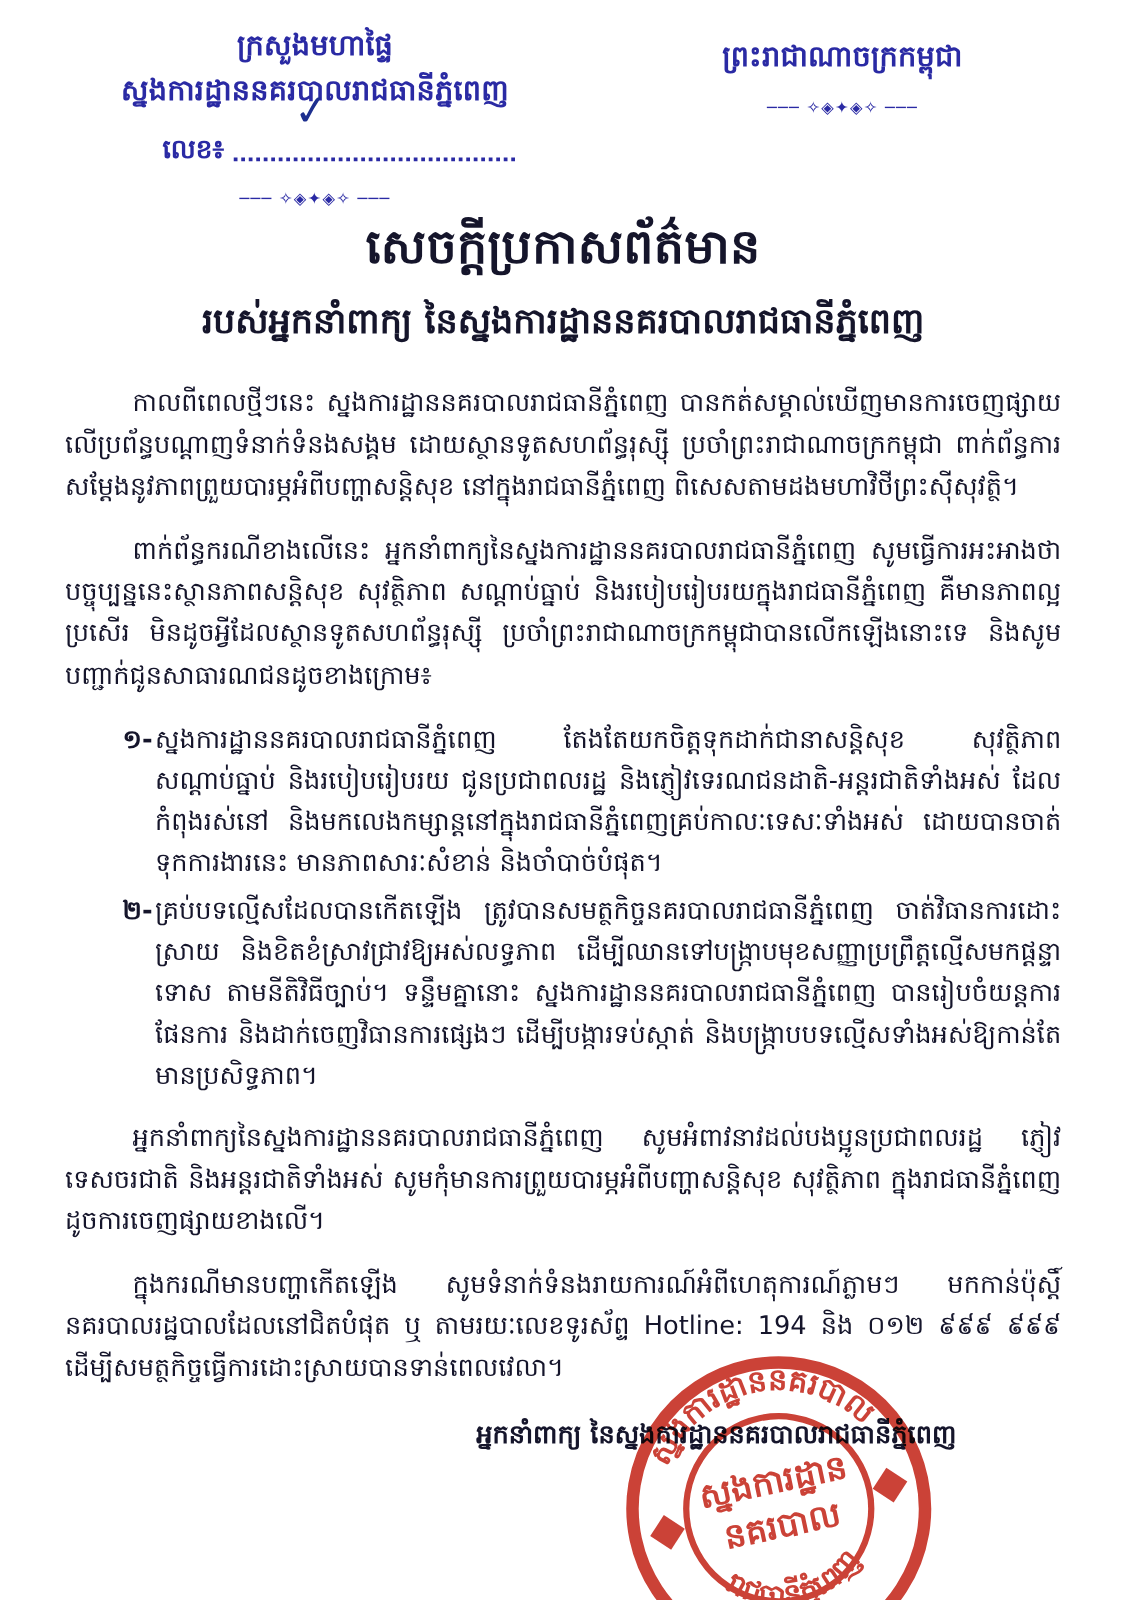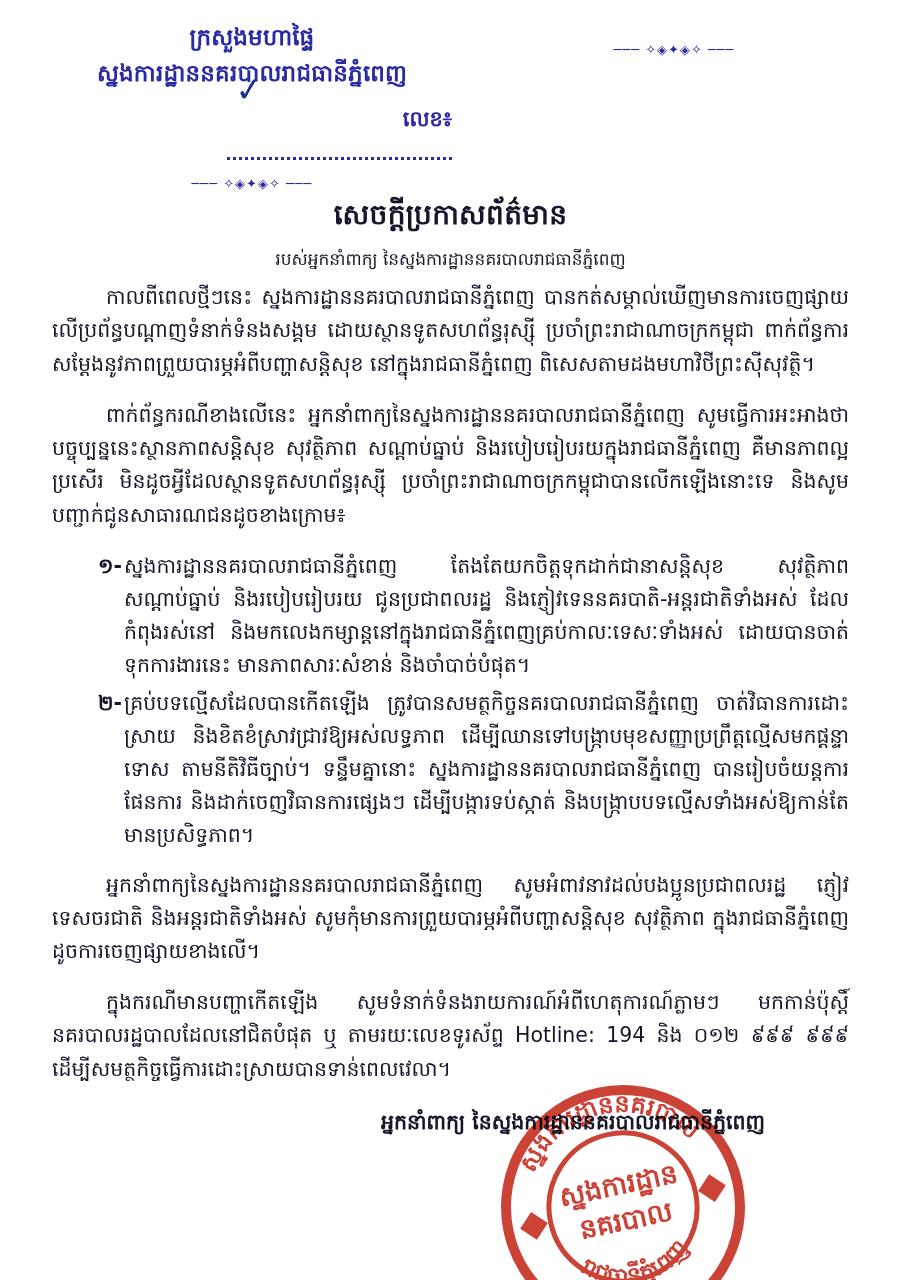--- a/index.html
+++ b/index.html
@@ -19,42 +19,41 @@
   
   .letterhead { display: flex; justify-content: space-between; align-items: flex-start; }
   .lh-left  { width: 400px; text-align: center; color: #2a2aa4; }
   .lh-right { width: 350px; text-align: center; color: #2a2aa4; margin-top: 8px; }
   .lh-line  { font-weight: 700; font-size: 23px; line-height: 1.55; letter-spacing: .2px; }
   .lh-right .lh-line { font-size: 23px; line-height: 1.6; }
   .ornament { color: #2a2aa4; font-size: 13px; letter-spacing: 1px; margin-top: 14px; }
   .lh-left .ornament { margin-top: 16px; }
   
   .number-row {
-    display: flex; align-items: flex-end;
+    display: flex; align-items: flex-start;
     margin: 14px 0 12px 78px;
     color: #2a2aa4; font-size: 21px; font-weight: 700;
     position: relative;
-    flex-direction: column;
   }
   .dotted-leader {
     width: 225px; margin-left: 8px;
     border-bottom: 3px dotted #2a2aa4;
     height: 24px;
   }
   .checkmark {
     position: absolute; left: 105px; top: -36px;
     color: #1d2f8f; font-size: 34px; font-weight: 700;
     transform: rotate(-6deg);
   }
   
   .title-block { text-align: center; margin-top: 6px; color: #15152b; }
-  .doc-title   { font-size: 28px; font-weight: 800; letter-spacing: .3px; font-family: Liberation Serif, serif; }
-  .doc-subtitle{ font-size: 17px; font-weight: 400; margin-top: 10px; }
+  .doc-title   { font-size: 38px; font-weight: 800; letter-spacing: .3px; font-family: Liberation Serif, serif; }
+  .doc-subtitle{ font-size: 28px; font-weight: 700; margin-top: 10px; }
   
-  .body-text { margin-top: 8px; font-size: 20.5px; line-height: 1.62; text-align: justify; color: #15152b; }
+  .body-text { margin-top: 26px; font-size: 20.5px; line-height: 1.62; text-align: justify; color: #15152b; }
   .para { text-indent: 54px; margin-bottom: 18px; }
   .para.bold { font-weight: 400; }
   ol.points { list-style: none; margin: 2px 0 16px 46px; }
   ol.points li { display: flex; margin-bottom: 4px; }
   .pt-marker { font-weight: 700; white-space: nowrap; padding-right: 2px; }
   .pt-text { text-align: justify; }
   
   .signature {
     width: 540px; margin: 6px 6px 0 auto;
     text-align: center; font-size: 20.5px; line-height: 1.8; color: #15152b;
@@ -79,36 +78,37 @@
       <div class="lh-line">ក្រសួងមហាផ្ទៃ</div>
       <div class="lh-line">ស្នងការដ្ឋាននគរបាលរាជធានីភ្នំពេញ</div>
       <div class="number-row">
         <span>លេខ៖</span>
         <span class="dotted-leader"></span>
         <span class="checkmark">✓</span>
       </div>
       <div class="ornament">─── ✧◈✦◈✧ ───</div>
     </div>
     <div class="lh-right">
+      <div class="lh-line">ព្រះរាជាណាចក្រកម្ពុជា</div>
       <div class="ornament">─── ✧◈✦◈✧ ───</div>
     </div>
   </div>
 
   <div class="title-block">
     <div class="doc-title">សេចក្តីប្រកាសព័ត៌មាន</div>
     <div class="doc-subtitle">របស់អ្នកនាំពាក្យ នៃស្នងការដ្ឋាននគរបាលរាជធានីភ្នំពេញ</div>
   </div>
 
   <div class="body-text">
     <p class="para">កាលពីពេលថ្មីៗនេះ ស្នងការដ្ឋាននគរបាលរាជធានីភ្នំពេញ បានកត់សម្គាល់ឃើញមានការចេញផ្សាយ លើប្រព័ន្ធបណ្តាញទំនាក់ទំនងសង្គម ដោយស្ថានទូតសហព័ន្ធរុស្ស៊ី ប្រចាំព្រះរាជាណាចក្រកម្ពុជា ពាក់ព័ន្ធការសម្តែងនូវភាពព្រួយបារម្ភអំពីបញ្ហាសន្តិសុខ នៅក្នុងរាជធានីភ្នំពេញ ពិសេសតាមដងមហាវិថីព្រះស៊ីសុវត្ថិ។</p>
     <p class="para">ពាក់ព័ន្ធករណីខាងលើនេះ អ្នកនាំពាក្យនៃស្នងការដ្ឋាននគរបាលរាជធានីភ្នំពេញ សូមធ្វើការអះអាងថា បច្ចុប្បន្ននេះស្ថានភាពសន្តិសុខ សុវត្ថិភាព សណ្តាប់ធ្នាប់ និងរបៀបរៀបរយក្នុងរាជធានីភ្នំពេញ គឺមានភាពល្អប្រសើរ មិនដូចអ្វីដែលស្ថានទូតសហព័ន្ធរុស្ស៊ី ប្រចាំព្រះរាជាណាចក្រកម្ពុជាបានលើកឡើងនោះទេ និងសូមបញ្ជាក់ជូនសាធារណជនដូចខាងក្រោម៖</p>
     <ol class="points">
       <li>
         <span class="pt-marker">១-</span>
-        <div class="pt-text">ស្នងការដ្ឋាននគរបាលរាជធានីភ្នំពេញ តែងតែយកចិត្តទុកដាក់ជានាសន្តិសុខ សុវត្ថិភាព សណ្តាប់ធ្នាប់ និងរបៀបរៀបរយ ជូនប្រជាពលរដ្ឋ និងភ្ញៀវទេននគរបាតិ-អន្តរជាតិទាំងអស់ ដែលកំពុងរស់នៅ និងមកលេងកម្សាន្តនៅក្នុងរាជធានីភ្នំពេញគ្រប់កាលៈទេសៈទាំងអស់ ដោយបានចាត់ទុកការងារនេះ មានភាពសារៈសំខាន់ និងចាំបាច់បំផុត។</div>
+        <div class="pt-text">ស្នងការដ្ឋាននគរបាលរាជធានីភ្នំពេញ តែងតែយកចិត្តទុកដាក់ជានាសន្តិសុខ សុវត្ថិភាព សណ្តាប់ធ្នាប់ និងរបៀបរៀបរយ ជូនប្រជាពលរដ្ឋ និងភ្ញៀវទេរណជនដាតិ-អន្តរជាតិទាំងអស់ ដែលកំពុងរស់នៅ និងមកលេងកម្សាន្តនៅក្នុងរាជធានីភ្នំពេញគ្រប់កាលៈទេសៈទាំងអស់ ដោយបានចាត់ទុកការងារនេះ មានភាពសារៈសំខាន់ និងចាំបាច់បំផុត។</div>
       </li>
       <li>
         <span class="pt-marker">២-</span>
         <div class="pt-text">គ្រប់បទល្មើសដែលបានកើតឡើង ត្រូវបានសមត្ថកិច្ចនគរបាលរាជធានីភ្នំពេញ ចាត់វិធានការដោះស្រាយ និងខិតខំស្រាវជ្រាវឱ្យអស់លទ្ធភាព ដើម្បីឈានទៅបង្ក្រាបមុខសញ្ញាប្រព្រឹត្តល្មើសមកផ្តន្ទាទោស តាមនីតិវិធីច្បាប់។ ទន្ទឹមគ្នានោះ ស្នងការដ្ឋាននគរបាលរាជធានីភ្នំពេញ បានរៀបចំយន្តការ ផែនការ និងដាក់ចេញវិធានការផ្សេងៗ ដើម្បីបង្ការទប់ស្កាត់ និងបង្ក្រាបបទល្មើសទាំងអស់ឱ្យកាន់តែមានប្រសិទ្ធភាព។</div>
       </li>
     </ol>
     <p class="para bold">អ្នកនាំពាក្យនៃស្នងការដ្ឋាននគរបាលរាជធានីភ្នំពេញ សូមអំពាវនាវដល់បងប្អូនប្រជាពលរដ្ឋ ភ្ញៀវទេសចរជាតិ និងអន្តរជាតិទាំងអស់ សូមកុំមានការព្រួយបារម្ភអំពីបញ្ហាសន្តិសុខ សុវត្ថិភាព ក្នុងរាជធានីភ្នំពេញ ដូចការចេញផ្សាយខាងលើ។</p>
     <p class="para bold">ក្នុងករណីមានបញ្ហាកើតឡើង សូមទំនាក់ទំនងរាយការណ៍អំពីហេតុការណ៍ភ្លាមៗ មកកាន់ប៉ុស្តិ៍នគរបាលរដ្ឋបាលដែលនៅជិតបំផុត ឬ តាមរយៈលេខទូរស័ព្ទ Hotline: 194 និង ០១២ ៩៩៩ ៩៩៩ ដើម្បីសមត្ថកិច្ចធ្វើការដោះស្រាយបានទាន់ពេលវេលា។</p>
   </div>
 

